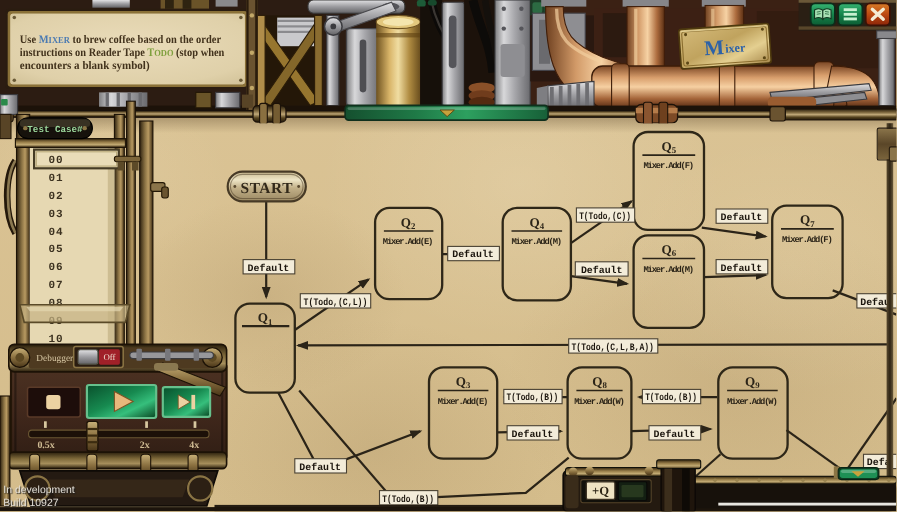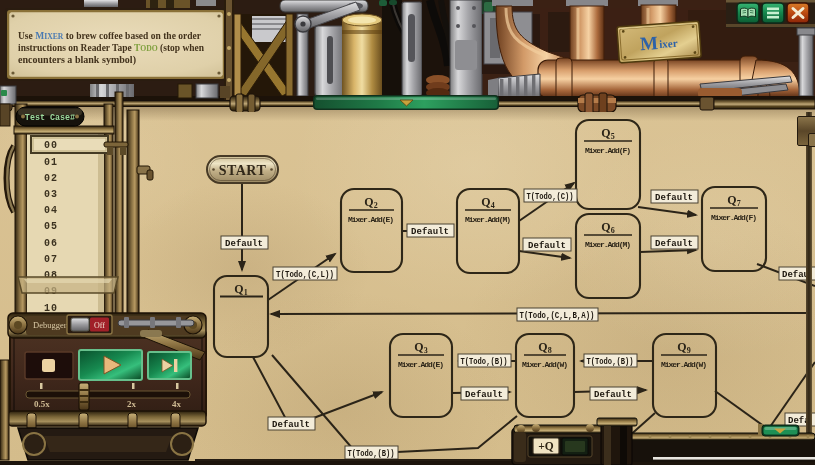--- a/index.html
+++ b/index.html
@@ -808,14 +808,15 @@
     <rect x="562" y="438" width="26" height="17" rx="1.5" fill="#131f12" stroke="#0a0a08" stroke-width="1"></rect>
     <rect x="565" y="441" width="20" height="11" rx="1" fill="#27381e"></rect>
 
     <rect x="601" y="420" width="31" height="45" rx="2" fill="#1f150c" stroke="#0c0806" stroke-width="1.2"></rect>
     <rect x="597" y="418" width="40" height="8" rx="2" fill="url(#barH2)" stroke="#10100a" stroke-width="1"></rect>
     <rect x="604" y="426" width="7" height="39" fill="#3c2e1c"></rect>
     <rect x="620" y="426" width="7" height="39" fill="#0e0a06"></rect>
   </g>
 </svg>
 
+<div class="abs" style="left:3px;top:440px;font-size:9.5px;color:#e4e0d8;text-shadow:1px 1px 1px #222;line-height:12px;">In development<br>Build 10927</div>
 
 </div>
 
 </body></html>

